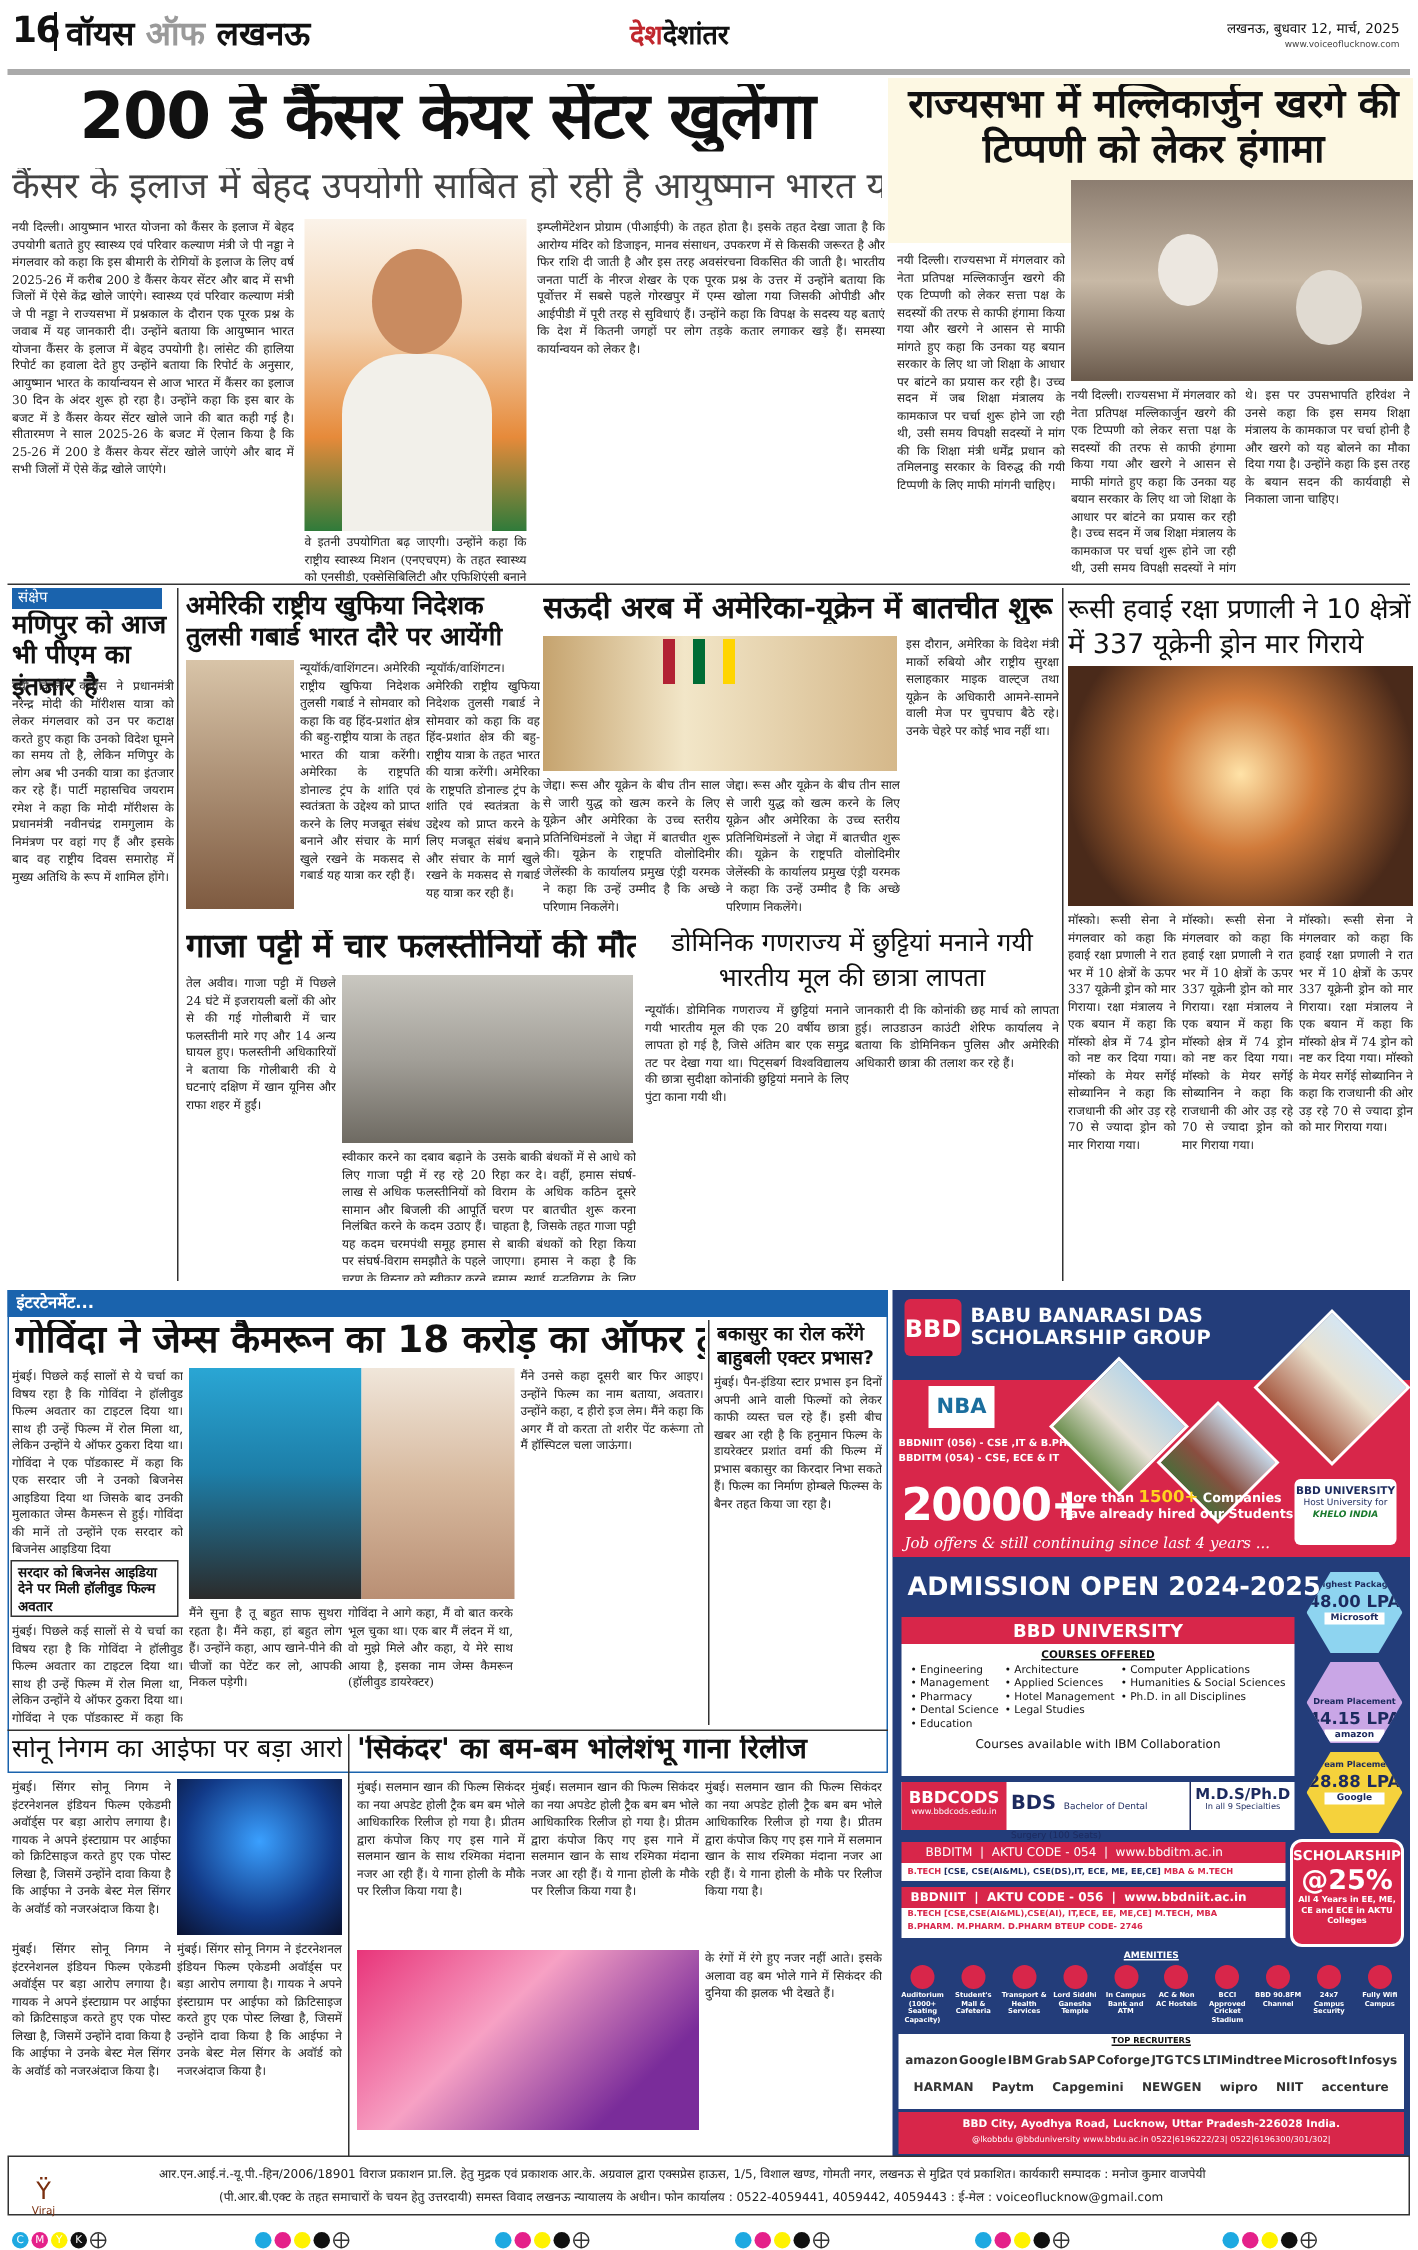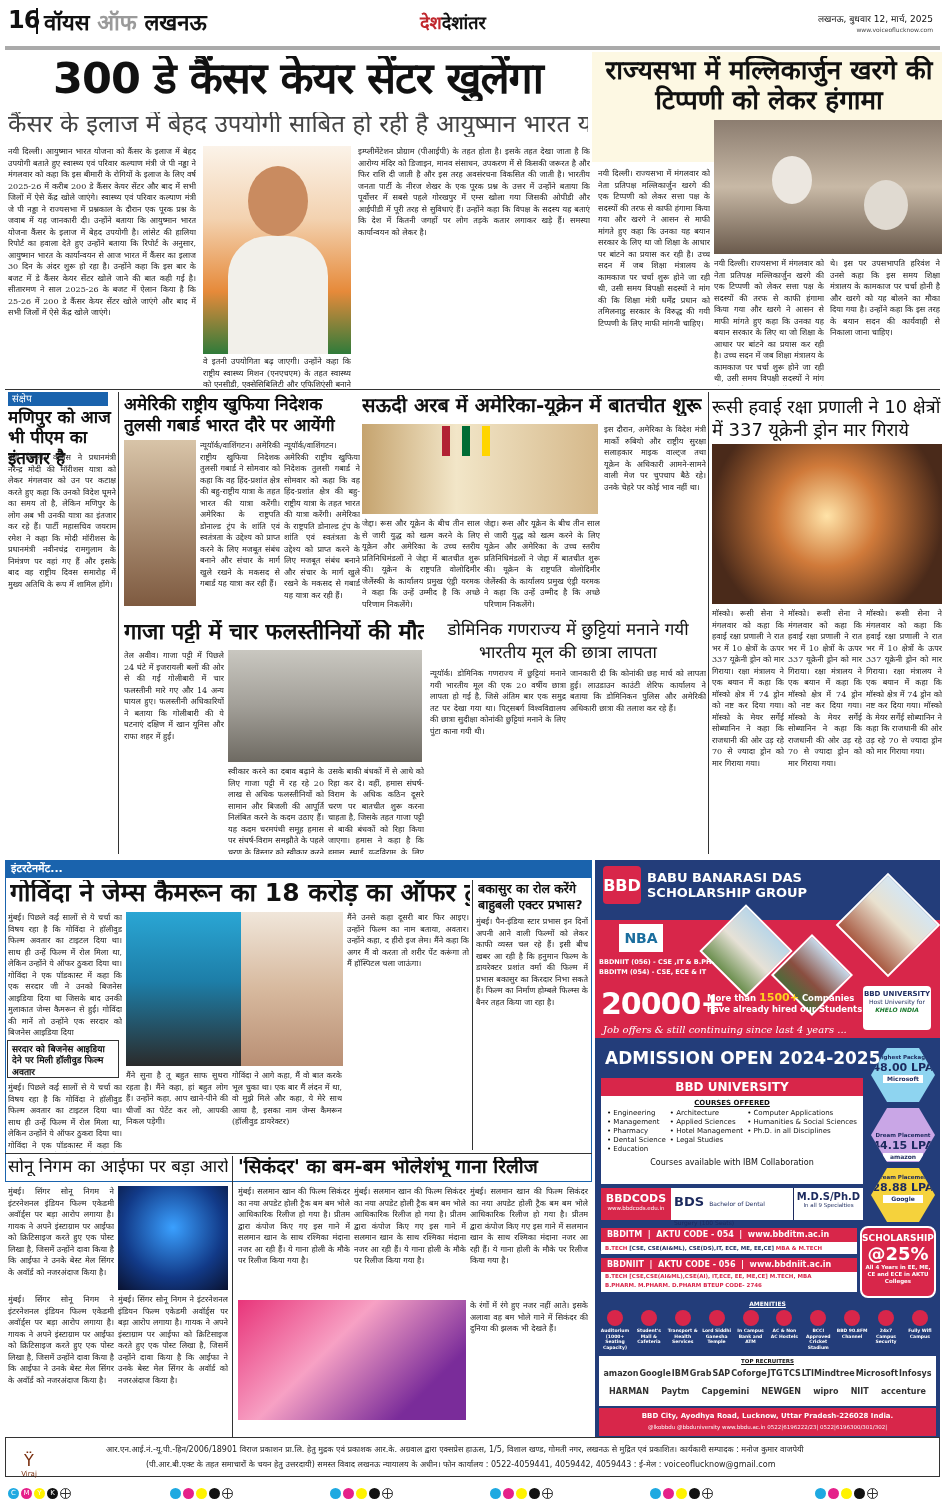--- a/index.html
+++ b/index.html
@@ -52,21 +52,21 @@
 <div class="abs" id="mast-title">
   <span>वॉयस</span>
   <span class="grey">ऑफ</span>
   <span>लखनऊ</span>
 </div>
 <div class="abs" id="section"><span class="red">देश</span><span>देशांतर</span></div>
 <div class="abs" id="date">लखनऊ, बुधवार 12, मार्च, 2025</div>
 <div class="abs" id="web">www.voiceoflucknow.com</div>
 <div class="abs" id="top-rule"></div>
 
-<div class="abs hl" id="lead-hl">300 डे कैंसर केयर सेंटर खुलेंगा</div>
+<div class="abs hl" id="lead-hl">200 डे कैंसर केयर सेंटर खुलेंगा</div>
 <div class="abs hl" id="lead-sub">कैंसर के इलाज में बेहद उपयोगी साबित हो रही है आयुष्मान भारत योजनाः नड्डा</div>
 <div class="col txt" style="left:8px;top:146px;width:188px;height:240px">नयी दिल्ली। आयुष्मान भारत योजना को कैंसर के इलाज में बेहद उपयोगी बताते हुए स्वास्थ्य एवं परिवार कल्याण मंत्री जे पी नड्डा ने मंगलवार को कहा कि इस बीमारी के रोगियों के इलाज के लिए वर्ष 2025-26 में करीब 200 डे कैंसर केयर सेंटर और बाद में सभी जिलों में ऐसे केंद्र खोले जाएंगे। स्वास्थ्य एवं परिवार कल्याण मंत्री जे पी नड्डा ने राज्यसभा में प्रश्नकाल के दौरान एक पूरक प्रश्न के जवाब में यह जानकारी दी। उन्होंने बताया कि आयुष्मान भारत योजना कैंसर के इलाज में बेहद उपयोगी है। लांसेट की हालिया रिपोर्ट का हवाला देते हुए उन्होंने बताया कि रिपोर्ट के अनुसार, आयुष्मान भारत के कार्यान्वयन से आज भारत में कैंसर का इलाज 30 दिन के अंदर शुरू हो रहा है। उन्होंने कहा कि इस बार के बजट में डे कैंसर केयर सेंटर खोले जाने की बात कही गई है। सीतारमण ने साल 2025-26 के बजट में ऐलान किया है कि 25-26 में 200 डे कैंसर केयर सेंटर खोले जाएंगे और बाद में सभी जिलों में ऐसे केंद्र खोले जाएंगे।</div>
 <div class="photo" style="left:203px;top:146px;width:148px;height:208px;background:linear-gradient(180deg,#fbf3e9 0%,#f3d2b0 35%,#e68a3a 70%,#2f7b3a 100%)">
   <div style="position:absolute;left:45px;top:20px;width:60px;height:70px;border-radius:50%;background:#c98b60"></div>
   <div style="position:absolute;left:25px;top:90px;width:100px;height:118px;background:#f2f0ea;border-radius:40px 40px 0 0"></div>
 </div>
 <div class="col txt" style="left:203px;top:356px;width:148px;height:32px">वे इतनी उपयोगिता बढ़ जाएगी। उन्होंने कहा कि राष्ट्रीय स्वास्थ्य मिशन (एनएचएम) के तहत स्वास्थ्य को एनसीडी, एक्सेसिबिलिटी और एफिशिएंसी बनाने के लिए सुगमतापूर्ण स्वास्थ्य देखभाल पर जोर दिया जाता है। उन्होंने कहा कि केंद्रीय मंत्री ने कहा कि इसकी योजना ग्रामीण क्षेत्रों के लिए है। उनके अनुसार, यह प्लान</div>
 <div class="col txt" style="left:358px;top:146px;width:232px;height:240px">इम्प्लीमेंटेशन प्रोग्राम (पीआईपी) के तहत होता है। इसके तहत देखा जाता है कि आरोग्य मंदिर को डिजाइन, मानव संसाधन, उपकरण में से किसकी जरूरत है और फिर राशि दी जाती है और इस तरह अवसंरचना विकसित की जाती है। भारतीय जनता पार्टी के नीरज शेखर के एक पूरक प्रश्न के उत्तर में उन्होंने बताया कि पूर्वोत्तर में सबसे पहले गोरखपुर में एम्स खोला गया जिसकी ओपीडी और आईपीडी में पूरी तरह से सुविधाएं हैं। उन्होंने कहा कि विपक्ष के सदस्य यह बताएं कि देश में कितनी जगहों पर लोग तड़के कतार लगाकर खड़े हैं। समस्या कार्यान्वयन को लेकर है।</div>
 
 <div class="abs" id="rs-box"></div>
@@ -228,21 +228,21 @@
         <div>BBDCODS</div>
         <div style="font-size:5.5px;font-weight:normal">www.bbdcods.edu.in</div>
       </div>
     <div style="flex:1;padding:3px;color:#1c2a5e"><span style="font-weight:bold;font-size:13px">BDS</span> <span style="font-size:6px">Bachelor of Dental Surgery (100 Seats)</span><div style="font-size:4.5px">(4 Year Course &amp; 1 Year Rotatory Internship)</div></div>
     <div style="width:70px;color:#1c2a5e;text-align:center;padding-top:3px;border-left:1px solid #1c2a5e">
         <div style="font-weight:bold;font-size:10px">M.D.S/Ph.D</div>
         <div style="font-size:5.5px">In all 9 Specialties</div>
       </div>
   </div>
 
-  <div class="ad-red" style="position:absolute;left:6px;top:368px;width:256px;height:14px;font-weight:bold;font-size:8px;padding-left:6px;line-height:14px;white-space:pre">BBDITM  |  AKTU CODE - 054  |  www.bbditm.ac.in</div>
+  <div class="ad-red" style="position:absolute;left:6px;top:368px;width:256px;height:14px;font-weight:normal;font-size:8px;padding-left:16px;line-height:14px;white-space:pre">BBDITM  |  AKTU CODE - 054  |  www.bbditm.ac.in</div>
   <div style="position:absolute;left:6px;top:382px;width:256px;height:12px;background:#fff;font-size:5.5px;font-weight:bold;color:#1c2a5e;padding-left:4px;line-height:12px"><span style="color:#d8264a">B.TECH</span><span> [CSE, CSE(AI&amp;ML), CSE(DS),IT, ECE, ME, EE,CE] </span><span style="color:#d8264a">MBA &amp; M.TECH</span></div>
   <div class="ad-red" style="position:absolute;left:6px;top:398px;width:256px;height:14px;font-weight:bold;font-size:8px;padding-left:6px;line-height:14px;white-space:pre">BBDNIIT  |  AKTU CODE - 056  |  www.bbdniit.ac.in</div>
   <div style="position:absolute;left:6px;top:412px;width:256px;height:20px;background:#fff;font-size:5.5px;font-weight:bold;color:#d8264a;padding-left:4px;line-height:9px">
       <div>B.TECH [CSE,CSE(AI&amp;ML),CSE(AI), IT,ECE, EE, ME,CE] M.TECH, MBA</div>
       <div>B.PHARM. M.PHARM. D.PHARM BTEUP CODE- 2746</div>
     </div>
   <div class="ad-red" style="position:absolute;left:265px;top:366px;width:76px;height:72px;border:2px solid #fff;border-radius:8px;text-align:center;font-weight:bold;padding-top:5px">
     <div style="font-size:9px">SCHOLARSHIP</div>
     <div style="font-size:18px">@25%</div>
     <div style="font-size:5.5px;line-height:7px;padding:0 3px">All 4 Years in EE, ME, CE and ECE in AKTU Colleges</div>

